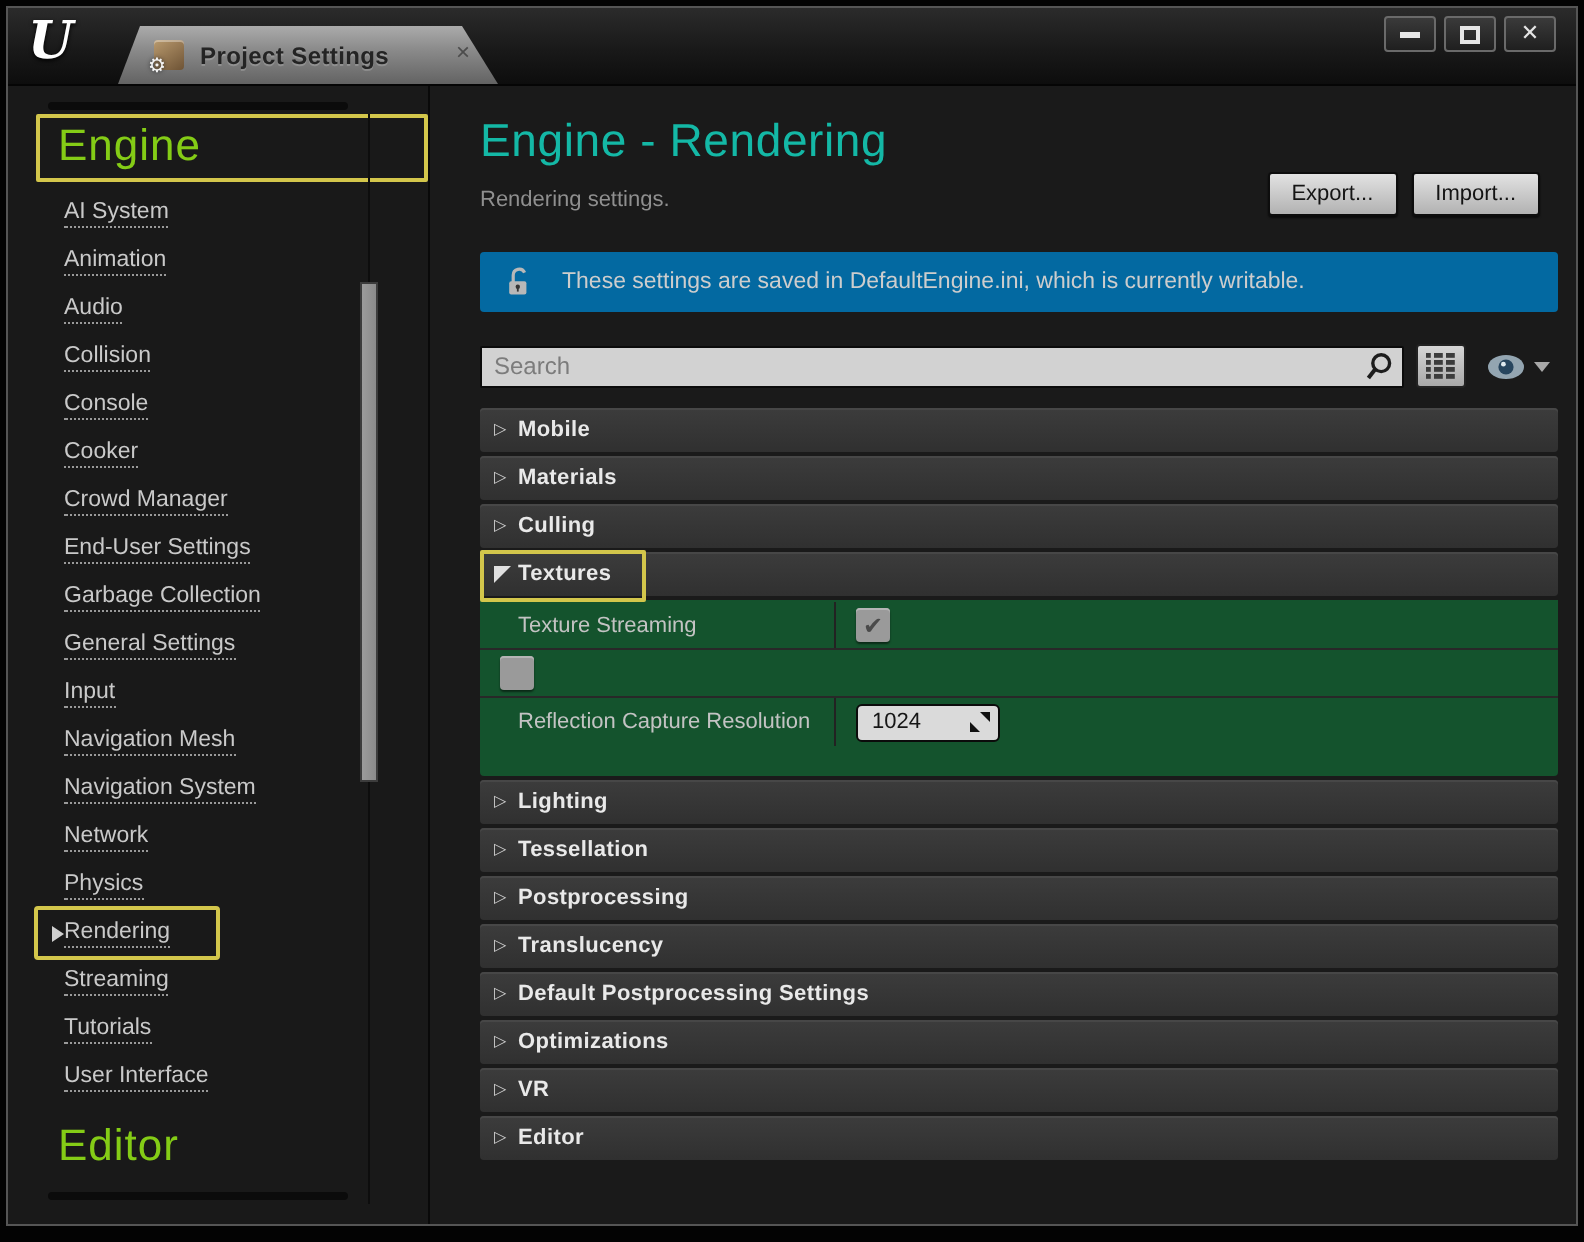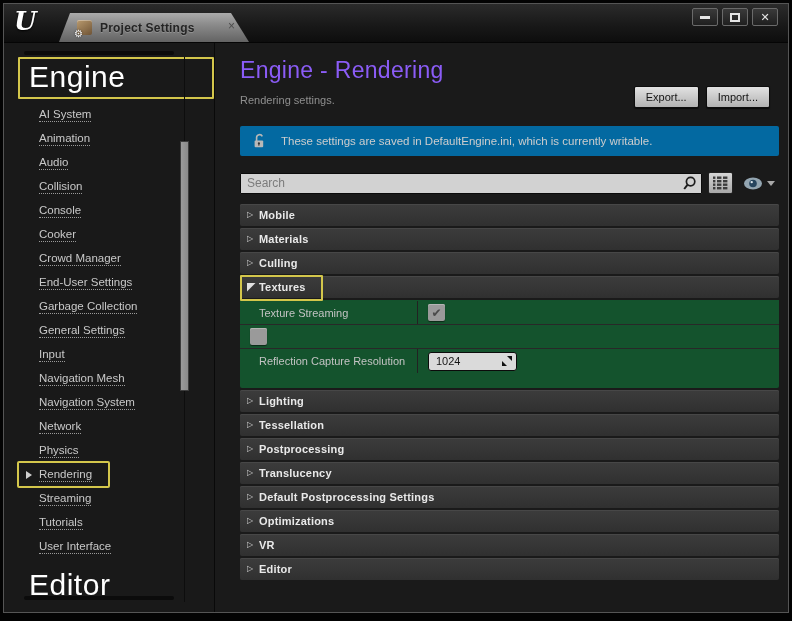--- a/index.html
+++ b/index.html
@@ -33,38 +33,38 @@
     justify-content:center; color:#e6e6e6; font-size:11px; line-height:1; cursor:pointer; }
   .glyph-min { width:10px; height:3px; background:#e6e6e6; }
   .glyph-max { width:10px; height:9px; border:2px solid #e6e6e6; }
 
   
   .content { flex:1; display:flex; min-height:0; }
   .sidebar { width:211px; flex:0 0 211px; position:relative; background:#191919;
     border-right:1px solid #090909; padding-top:8px; }
   .scroll-shadow { position:absolute; left:20px; width:150px; height:4px;
     background:#0b0b0b; border-radius:3px; }
-  .side-heading { display:inline-block; font-size:30px; color:#ffffff; letter-spacing:.5px; }
+  .side-heading { display:inline-block; font-size:22px; color:#84cc16; letter-spacing:.5px; }
   .heading-wrap { margin:6px 0 4px 14px; }
   .heading-wrap.boxed { border:2px solid #d3c64b; border-radius:1px; padding:1px 18px 3px 9px; }
   .heading-wrap.plain { padding:1px 18px 3px 9px; border:2px solid transparent; }
   .side-items { margin-top:4px; }
-  .side-item { position:relative; height:24px; padding-left:35px; display:flex; align-items:center;text-align:center; }
+  .side-item { position:relative; height:24px; padding-left:28px; display:flex; align-items:center;text-align:center; }
   .side-link { font-size:11.5px; color:#c9c9c9; border-bottom:1px dotted #9a9a9a;
     padding-bottom:1px; cursor:pointer; white-space:nowrap; }
   .side-arrow { position:absolute; left:22px; width:0; height:0;
     border-left:6px solid #cfcfcf; border-top:4px solid transparent; border-bottom:4px solid transparent; }
   .side-hl { position:absolute; left:13px; top:-2px; width:93px; height:27px;
     border:2px solid #d3c64b; border-radius:2px; pointer-events:none; }
   .scrollbar-track { position:absolute; top:14px; bottom:10px; left:180px; width:1px; background:#0d0d0d; }
   .scrollbar-thumb { position:absolute; top:98px; left:176px; width:9px; height:250px;
     background:linear-gradient(90deg,#9b9b9b,#8a8a8a); border:1px solid #3c3c3c; cursor:pointer; }
 
   .main { flex:1; position:relative; background:#1a1a1a; padding:14px 9px 0 25px; overflow:hidden; }
-  .page-title { font-size:23px; color:#8b5cf6; letter-spacing:.3px; }
+  .page-title { font-size:23px; color:#14b8a6; letter-spacing:.3px; }
   .page-subtitle { font-size:11px; color:#8f8f8f; margin-top:10px; }
   .hdr-buttons { position:absolute; top:43px; right:18px; display:flex; gap:7px; }
   .hdr-btn { font-size:11px; color:#141414; padding:4px 11px;
     background:linear-gradient(180deg,#e2e2e2,#b2b2b2); border:1px solid #0d0d0d;
     border-radius:2px; box-shadow:0 1px 1px rgba(0,0,0,.6); cursor:pointer; }
 
   .info-bar { margin-top:20px; height:30px; background:#0369a1; border-radius:2px;
     display:flex; align-items:center; padding:0 12px; }
   .lock-icon { margin-right:14px; flex:0 0 auto; }
   .info-text { font-size:11.5px; color:#cdcdcd; }
@@ -99,21 +99,21 @@
   .detail-row:last-child { border-bottom:none; }
   .detail-label-col { width:178px; flex:0 0 178px; padding-left:19px; align-self:stretch;
     display:flex; align-items:center; border-right:1px solid #222; }
   .detail-label { font-size:11px; color:#c3c3c3; }
   .detail-value-col { padding-left:10px; display:flex; align-items:center; }
   .checkbox { width:17px; height:17px; background:#9a9a9a; border-radius:2px;
     display:flex; align-items:center; justify-content:center; cursor:pointer;
     box-shadow:inset 0 1px 0 #b5b5b5, 0 1px 1px rgba(0,0,0,.5); }
   .check { font-size:12px; color:#4a4a4a; line-height:1; }
   .spinbox { position:relative; display:inline-block; }
-  .spin-input { width:89px; height:19px; background:#dadada; border:1px solid #0b0b0b;
+  .spin-input { width:72px; height:19px; background:#dadada; border:1px solid #0b0b0b;
     border-radius:3px; font-size:11px; color:#161616; padding:0 20px 0 7px;
     font-family:"Liberation Sans", sans-serif; }
   .drag-icon { position:absolute; right:5px; top:5px; width:10px; height:10px; cursor:nwse-resize; }
   .drag-icon::before { content:""; position:absolute; right:0; top:0; width:0; height:0;
     border-top:5px solid #111; border-left:5px solid transparent; }
   .drag-icon::after { content:""; position:absolute; left:0; bottom:0; width:0; height:0;
     border-bottom:5px solid #111; border-right:5px solid transparent; }
 </style>
 </head>
 <body>

